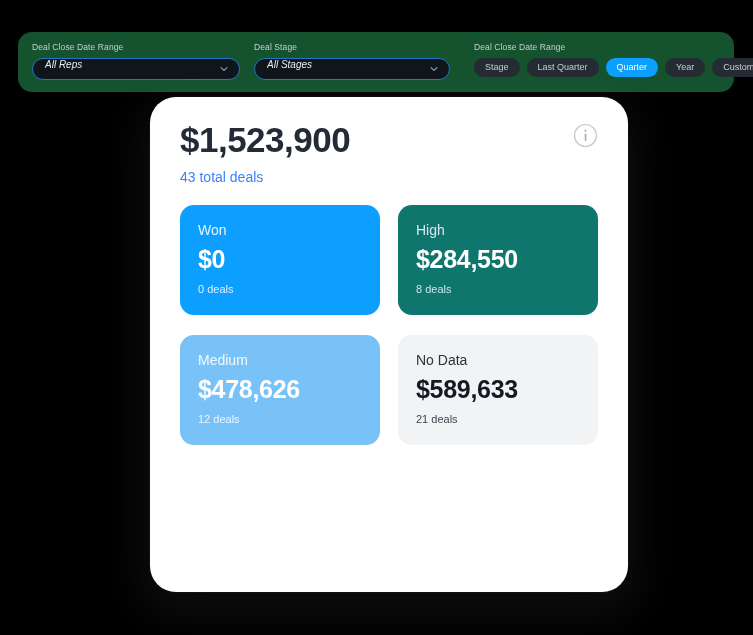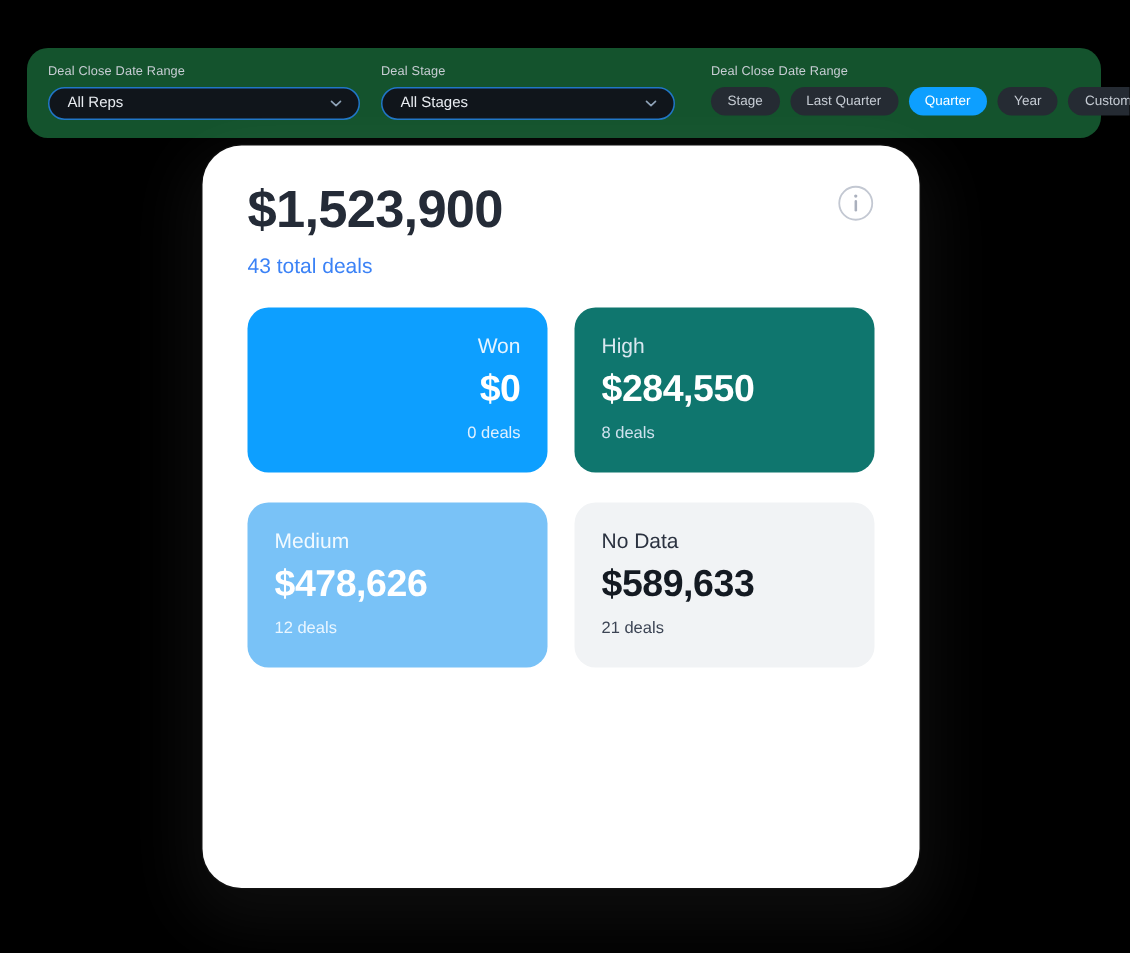--- a/index.html
+++ b/index.html
@@ -47,22 +47,22 @@
     line-height: 11px;
   }
 
   .select-box {
     position: relative;
     height: 22px;
     border: 1px solid #2176c7;
     border-radius: 11px;
     background: #10151b;
     display: flex;
-    align-items: center;
     padding: 0 22px 0 12px;
+    font-style: italic;
   }
   .select-box.reps   { width: 208px; }
   .select-box.stages { width: 196px; }
 
   .select-value {
     font-size: 10px;
     color: #e8ecf1;
     line-height: 12px;
     white-space: nowrap;
     overflow: hidden;
@@ -93,21 +93,21 @@
     text-align: center;
   }
   .pill.active {
     background: #0d9fff;
     color: #ffffff;
   }
 
   
   .panel {
     position: absolute;
-    left: 135px;
+    left: 150px;
     top: 97px;
     width: 478px;
     height: 495px;
     background: #ffffff;
     border-radius: 26px;
     box-shadow: 0 14px 42px 12px rgba(255,255,255,0.05),
                 0 0 0 1px rgba(255,255,255,0.03);
     padding: 20px 30px 0 30px;
   }
 
@@ -229,21 +229,21 @@
       <span class="info-icon">
         <svg width="25" height="25" viewBox="0 0 25 25">
           <circle cx="12.5" cy="12.5" r="11" fill="none" stroke="#c3c8d2" stroke-width="1.2"></circle>
           <circle cx="12.5" cy="7.7" r="1.1" fill="#aab0bd"></circle>
           <rect x="11.7" y="10.4" width="1.7" height="7.6" rx="0.85" fill="#aab0bd"></rect>
         </svg>
       </span>
     </div>
 
     <div class="card-grid" id="card-grid">
-        <div class="stat-card" style="background: rgb(13, 159, 255); align-items: flex-end;">
+        <div class="stat-card" style="background: rgb(13, 159, 255);">
           <div class="card-label" style="color: rgb(230, 244, 255);">Won</div>
           <div class="card-value" style="color: rgb(255, 255, 255);">$0</div>
           <div class="card-deals" style="color: rgb(223, 240, 255);">0 deals</div>
         </div>
         <div class="stat-card" style="background: #0f766e;">
           <div class="card-label" style="color: rgb(216, 231, 240);">High</div>
           <div class="card-value" style="color: rgb(255, 255, 255);">$284,550</div>
           <div class="card-deals" style="color: rgb(207, 225, 238);">8 deals</div>
         </div>
         <div class="stat-card" style="background: rgb(121, 194, 247);">

